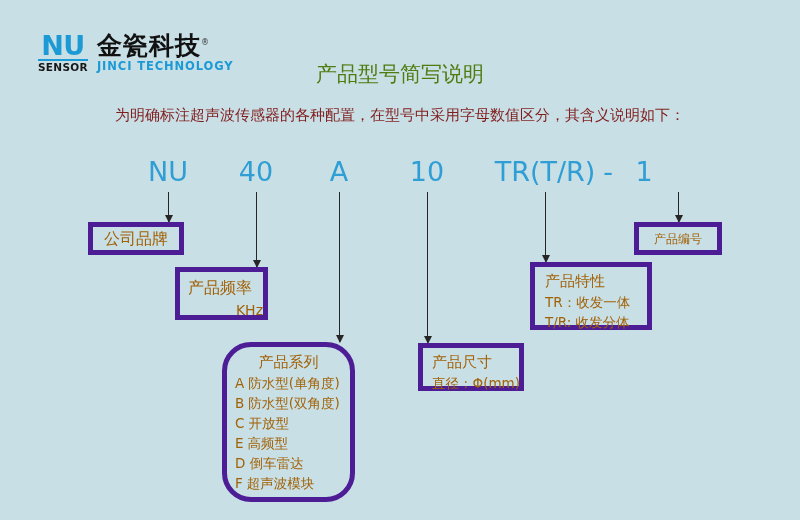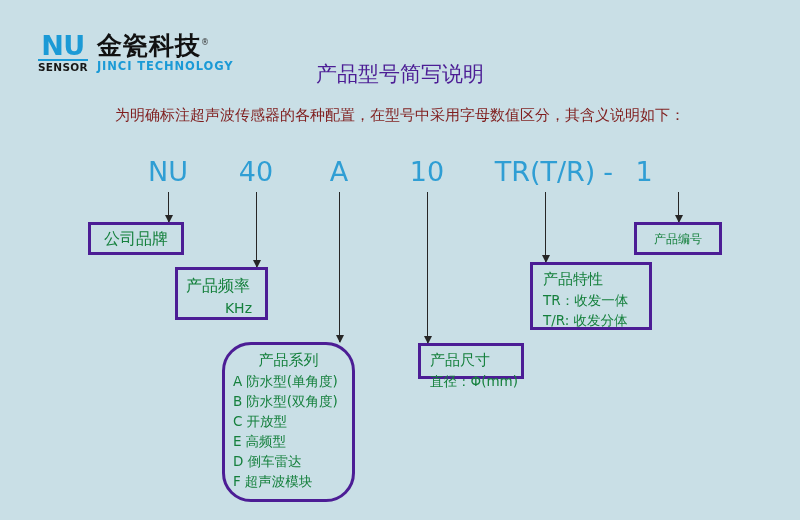--- a/index.html
+++ b/index.html
@@ -87,21 +87,21 @@
 
   
   .page-title {
     position: absolute;
     left: 0;
     top: 60px;
     width: 800px;
     text-align: center;
     font-size: 21px;
     line-height: 28px;
-    color: #4c1d95;
+    color: #4d7c0f;
     font-family: "DejaVu Sans", "Liberation Sans", sans-serif;
   }
   .page-subtitle {
     position: absolute;
     left: 0;
     top: 104px;
     width: 800px;
     text-align: center;
     font-size: 15px;
     line-height: 22px;
@@ -142,66 +142,66 @@
     width: 0;
     height: 0;
     border-left: 4px solid transparent;
     border-right: 4px solid transparent;
     border-top: 8px solid #262626;
   }
 
   
   .box {
     position: absolute;
-    border: 3px solid #4c1d95;
+    border: 5px solid #4c1d95;
     background: transparent;
     box-sizing: border-box;
-    color: #15803d;
+    color: #a16207;
   }
   .box-title {
     font-size: 16px;
     line-height: 24px;
     white-space: nowrap;
   }
   .box-line {
     font-size: 14px;
     line-height: 21px;
     white-space: nowrap;
   }
 
   .box-brand {
     left: 88px;  top: 222px;  width: 96px; height: 33px;
     display: flex; align-items: center; justify-content: center;
   }
   .box-brand .box-title { font-size: 16px; }
 
   .box-freq {
     left: 175px; top: 267px; width: 93px; height: 53px;
-    padding: 4px 13px 0 8px;
+    padding: 4px 0 0 8px;
     text-align: right;
   }
   .box-freq .box-title { text-align: left; }
   .box-freq .box-line  { text-align: right; }
 
   .box-series {
     left: 222px; top: 342px; width: 133px; height: 160px;
     padding: 4px 8px 0 8px;
     border-radius: 29px;
   }
   .box-series .box-title { text-align: center; font-size: 15px; line-height: 22px;}
   .box-series .series-item {
     font-size: 13.5px;
     line-height: 20px;
     white-space: nowrap;
     text-align: left;
   }
   .box-series .series-key { margin-right: 4px; }
 
   .box-size {
-    left: 418px; top: 343px; width: 106px; height: 36px;
+    left: 418px; top: 343px; width: 106px; height: 48px;
     padding: 3px 9px 0 9px;
   }
   .box-size .box-title { font-size: 15px; line-height: 22px; }
   .box-size .box-line  { font-size: 13.5px; line-height: 20px; }
 
   .box-feature {
     left: 530px; top: 262px; width: 122px; height: 68px;
     padding: 3px 10px 0 10px;
   }
   .box-feature .box-title { font-size: 15px; line-height: 22px; }

